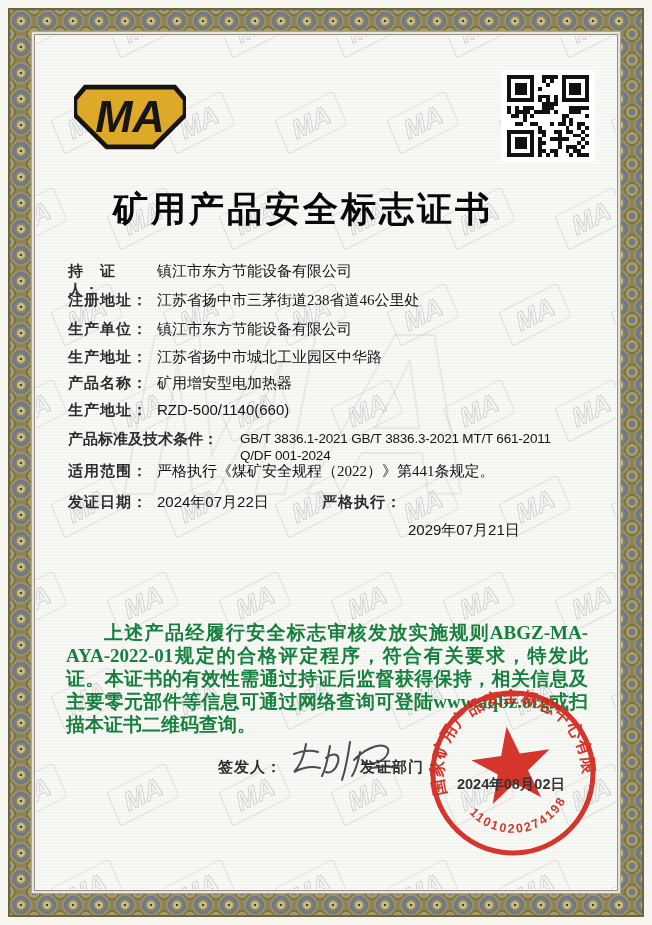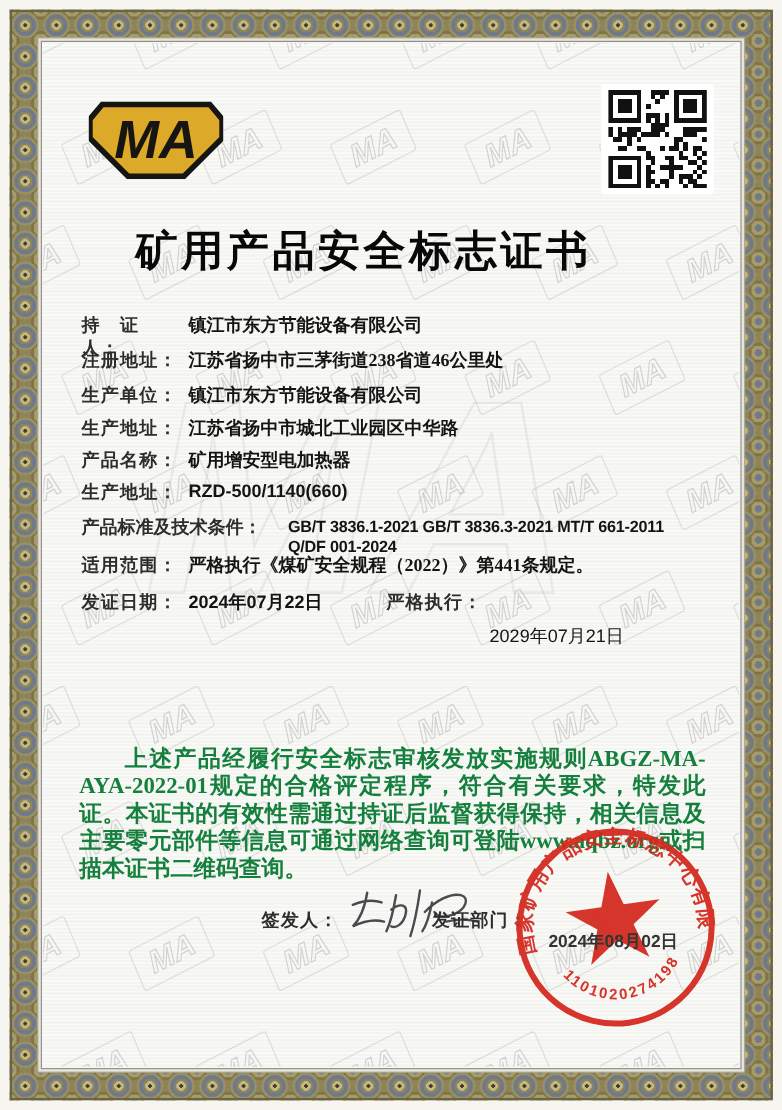--- a/index.html
+++ b/index.html
@@ -36,21 +36,21 @@
       font-family:"Liberation Serif",serif;font-size:17px;color:#1d1d1d;letter-spacing:.5px;}
   .qr-card{position:absolute;left:501px;top:70px;width:94px;height:92px;background:#fff;border-radius:3px;
       display:flex;align-items:center;justify-content:center;}
   
   .title{position:absolute;left:0;top:186px;width:606px;text-align:center;
       font-family:"Liberation Serif",serif;font-weight:900;font-size:35px;color:#080808;letter-spacing:3px;}
   
   .row{position:absolute;left:68px;width:530px;font-size:15px;}
   .lbl{display:inline-block;width:89px;font-weight:700;color:#2d2d2d;letter-spacing:1px;vertical-align:top;}
   .lbl.wide{width:172px;letter-spacing:0;}
-  .val{display:inline-block;font-family:"Liberation Serif",serif;font-weight:700;color:#141414;vertical-align:top;}
+  .val{display:inline-block;font-family:"Liberation Serif",serif;font-weight:400;color:#141414;vertical-align:top;}
   .val.num{font-family:"Liberation Sans",sans-serif;}
   .val.std{font-size:13.5px;letter-spacing:-.2px;line-height:17px;}
   .lbl2{position:absolute;left:254px;font-weight:700;color:#2d2d2d;letter-spacing:1px;}
   .val2{position:absolute;left:340px;font-family:"Liberation Sans",sans-serif;font-weight:400;color:#141414;margin-top:28px;}
   
   .statement{position:absolute;left:66px;top:621px;width:522px;
       font-family:"Liberation Serif",serif;font-weight:700;font-size:19px;line-height:23px;
       color:#15803d;text-align:justify;text-indent:2em;}
   
   .cmac{position:absolute;left:92px;top:722px;}

